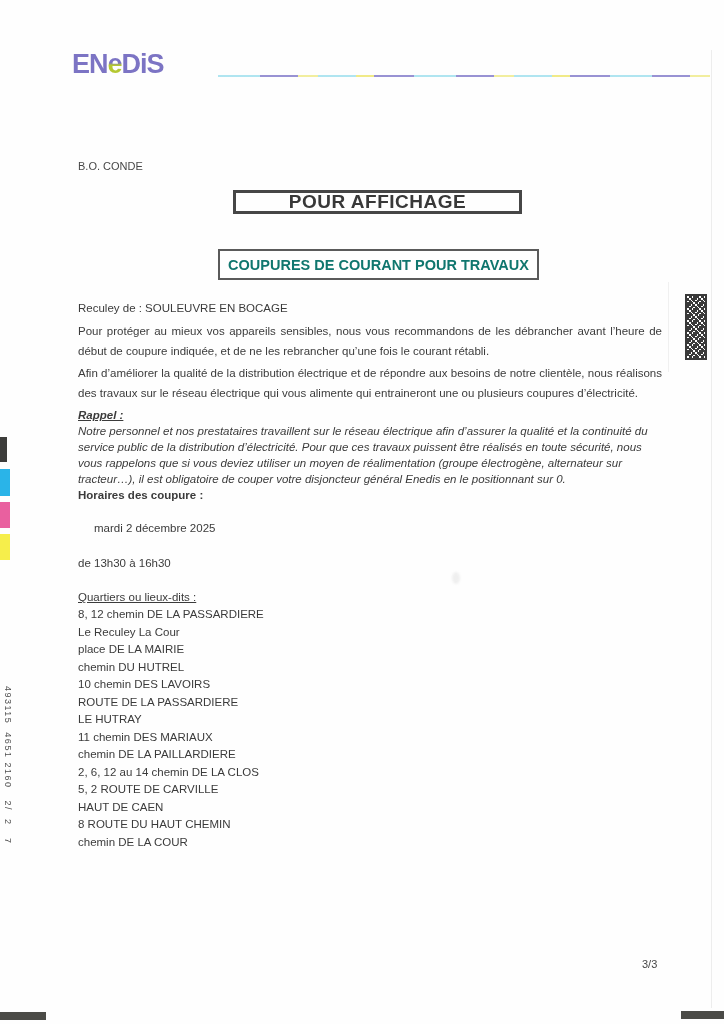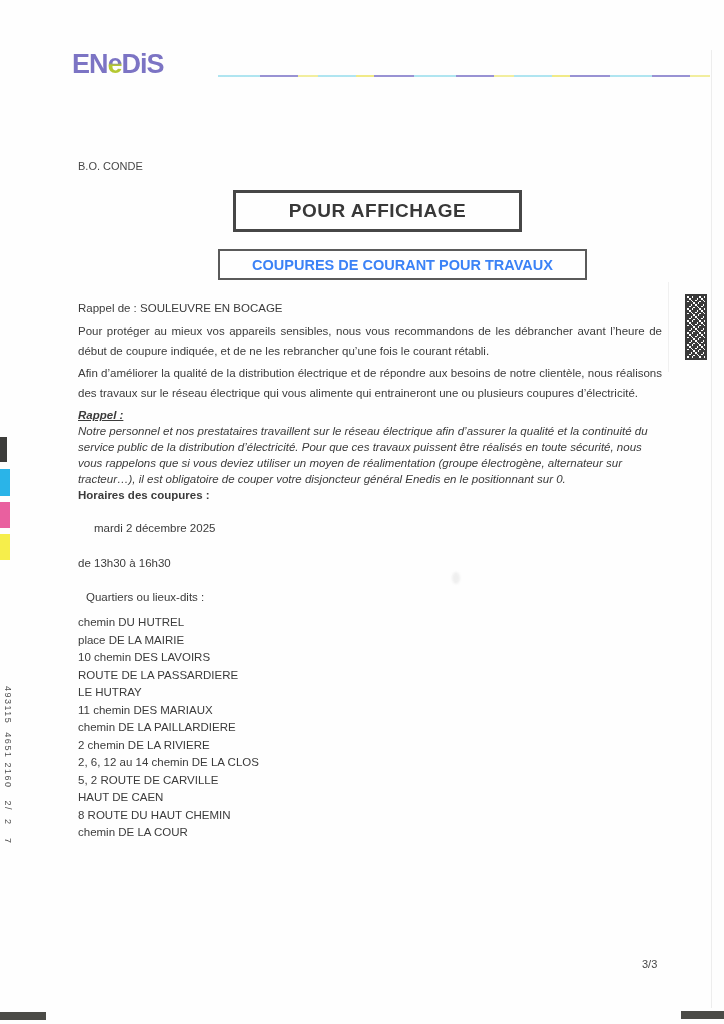--- a/index.html
+++ b/index.html
@@ -22,46 +22,46 @@
     position:absolute; left:218px; top:75px; width:492px; height:2px;
     background:repeating-linear-gradient(90deg,
       #a7e2ef 0 42px, #8d86ce 42px 80px, #f0ec94 80px 100px,
       #a7e2ef 100px 138px, #efe87b 138px 156px, #8d86ce 156px 196px);
     opacity:.9;
   }
 
   .recipient { position:absolute; left:78px; top:160px; font-size:11px; color:#474747;text-align:right; }
 
   .banner-primary {
-    position:absolute; left:233px; top:190px; width:289px; height:42px;
+    position:absolute; left:233px; top:190px; width:289px; height:24px;
     border:3px solid #464646; box-sizing:border-box;
     display:flex; align-items:center; justify-content:center;
     font-size:19px; font-weight:700; letter-spacing:.5px; color:#383838;
   }
   .banner-secondary {
-    position:absolute; left:218px; top:249px; width:369px; height:31px;
+    position:absolute; left:218px; top:249px; width:321px; height:31px;
     border:2px solid #5a5a5a; box-sizing:border-box;
     display:flex; align-items:center; justify-content:center;
-    font-size:14.5px; font-weight:700; color:#3b82f6;
+    font-size:14.5px; font-weight:700; color:#0f766e;
   }
 
   
   .content { position:absolute; left:78px; top:299px; width:584px; font-size:11.5px; }
   .commune { line-height:18px; margin:0 0 4px 0; }
   .para { line-height:20px; margin:0 0 5px 0; text-align:justify; }
   .para.second { margin-bottom:2px; }
   .rappel-label {
     font-style:italic; font-weight:600; text-decoration:underline;
     line-height:15px; margin:0;
   }
   .rappel-text { font-style:italic; line-height:16px; margin:0; width:578px; }
   .horaires { font-weight:700; line-height:16px; margin:0 0 13px 0; }
   .dateline { line-height:19px; margin:16px; }
   .timeline { line-height:19px; margin:0 0 15px 0; }
-  .quartiers { line-height:18px; margin:8px; }
+  .quartiers { line-height:18px; margin:0;text-decoration:underline; }
   .street { line-height:17.5px; }
 
   
   .footer-page { position:absolute; left:642px; top:958px; font-size:11px; color:#464646; }
 
   .datamatrix {
     position:absolute; left:685px; top:294px; width:22px; height:66px; box-sizing:border-box;
     background:
       repeating-conic-gradient(#3a3a3a 0 25%, rgba(0,0,0,0) 0 50%) 0px 0px/4px 4px,
       repeating-conic-gradient(#3a3a3a 0 25%, rgba(0,0,0,0) 0 50%) 2px 2px/6px 6px,
@@ -102,38 +102,39 @@
   <div class="recipient">B.O. CONDE</div>
 
   <div class="banner-primary">
     <span>POUR AFFICHAGE</span>
   </div>
   <div class="banner-secondary">
     <span>COUPURES DE COURANT POUR TRAVAUX</span>
   </div>
 
   <div class="content">
-    <p class="commune">Rappel de : SOULEUVRE EN BOCAGE</p>
+    <p class="commune">Reculey de : SOULEUVRE EN BOCAGE</p>
     <p class="para second">Pour protéger au mieux vos appareils sensibles, nous vous recommandons de les débrancher avant l’heure de début de coupure indiquée, et de ne les rebrancher qu’une fois le courant rétabli.</p>
     <p class="para">Afin d’améliorer la qualité de la distribution électrique et de répondre aux besoins de notre clientèle, nous réalisons des travaux sur le réseau électrique qui vous alimente qui entraineront une ou plusieurs coupures d’électricité.</p>
     <p class="rappel-label">Rappel :</p>
     <p class="rappel-text">Notre personnel et nos prestataires travaillent sur le réseau électrique afin d’assurer la qualité et la continuité du service public de la distribution d’électricité. Pour que ces travaux puissent être réalisés en toute sécurité, nous vous rappelons que si vous deviez utiliser un moyen de réalimentation (groupe électrogène, alternateur sur tracteur…), il est obligatoire de couper votre disjoncteur général Enedis en le positionnant sur 0.</p>
-    <p class="horaires">Horaires des coupures :</p>
+    <p class="horaires">Horaires des coupure :</p>
     <p class="dateline">mardi 2 décembre 2025</p>
     <p class="timeline">de 13h30 à 16h30</p>
     <p class="quartiers">Quartiers ou lieux-dits :</p>
     <div>
+      <div class="street">8, 12 chemin DE LA PASSARDIERE</div>
+      <div class="street">Le Reculey La Cour</div>
+      <div class="street">place DE LA MAIRIE</div>
       <div class="street">chemin DU HUTREL</div>
-      <div class="street">place DE LA MAIRIE</div>
       <div class="street">10 chemin DES LAVOIRS</div>
       <div class="street">ROUTE DE LA PASSARDIERE</div>
       <div class="street">LE HUTRAY</div>
       <div class="street">11 chemin DES MARIAUX</div>
       <div class="street">chemin DE LA PAILLARDIERE</div>
-      <div class="street">2 chemin DE LA RIVIERE</div>
       <div class="street">2, 6, 12 au 14 chemin DE LA CLOS</div>
       <div class="street">5, 2 ROUTE DE CARVILLE</div>
       <div class="street">HAUT DE CAEN</div>
       <div class="street">8 ROUTE DU HAUT CHEMIN</div>
       <div class="street">chemin DE LA COUR</div>
     </div>
   </div>
 
   <div class="datamatrix"></div>
 

